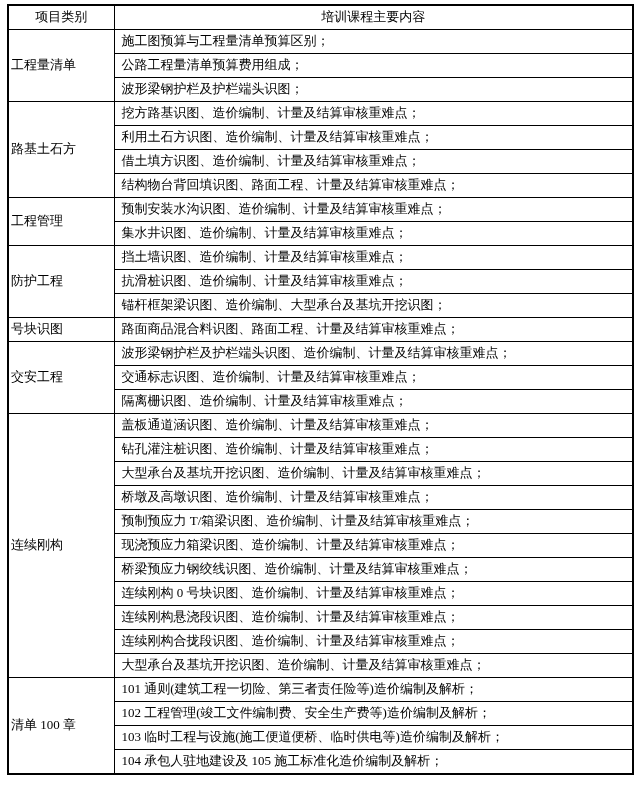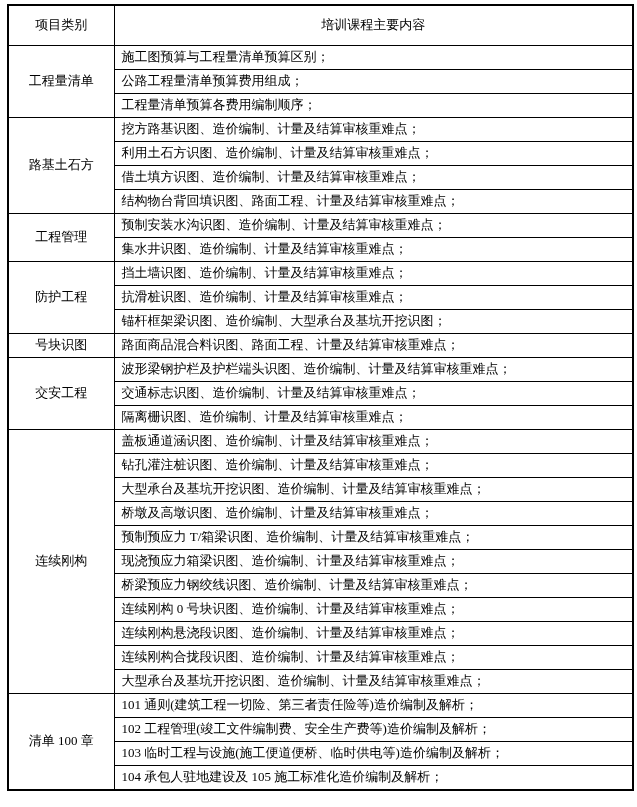--- a/index.html
+++ b/index.html
@@ -32,24 +32,24 @@
     font-size: 13px;
     font-weight: normal;
     color: #000000;
     line-height: 1.1;
     overflow: hidden;
     white-space: nowrap;
   }
   table.course-table th {
     height: 23px;
     text-align: center;
-    padding: 8px;
+    padding: 0;
   }
   table.course-table td.category-cell {
-    text-align: center;
+    text-align: left;
     vertical-align: middle;
     padding: 0 2px;
   }
   table.course-table td.content-cell {
     height: 23px;
     text-align: left;
     vertical-align: middle;
     padding: 0 0 0 7px;
   }
 </style>
@@ -70,21 +70,21 @@
     </thead>
     <tbody>
         <tr>
           <td class="category-cell" rowspan="3">工程量清单</td>
           <td class="content-cell">施工图预算与工程量清单预算区别；</td>
         </tr>
         <tr>
           <td class="content-cell">公路工程量清单预算费用组成；</td>
         </tr>
         <tr>
-          <td class="content-cell">工程量清单预算各费用编制顺序；</td>
+          <td class="content-cell">波形梁钢护栏及护栏端头识图；</td>
         </tr>
         <tr>
           <td class="category-cell" rowspan="4">路基土石方</td>
           <td class="content-cell">挖方路基识图、造价编制、计量及结算审核重难点；</td>
         </tr>
         <tr>
           <td class="content-cell">利用土石方识图、造价编制、计量及结算审核重难点；</td>
         </tr>
         <tr>
           <td class="content-cell">借土填方识图、造价编制、计量及结算审核重难点；</td>

